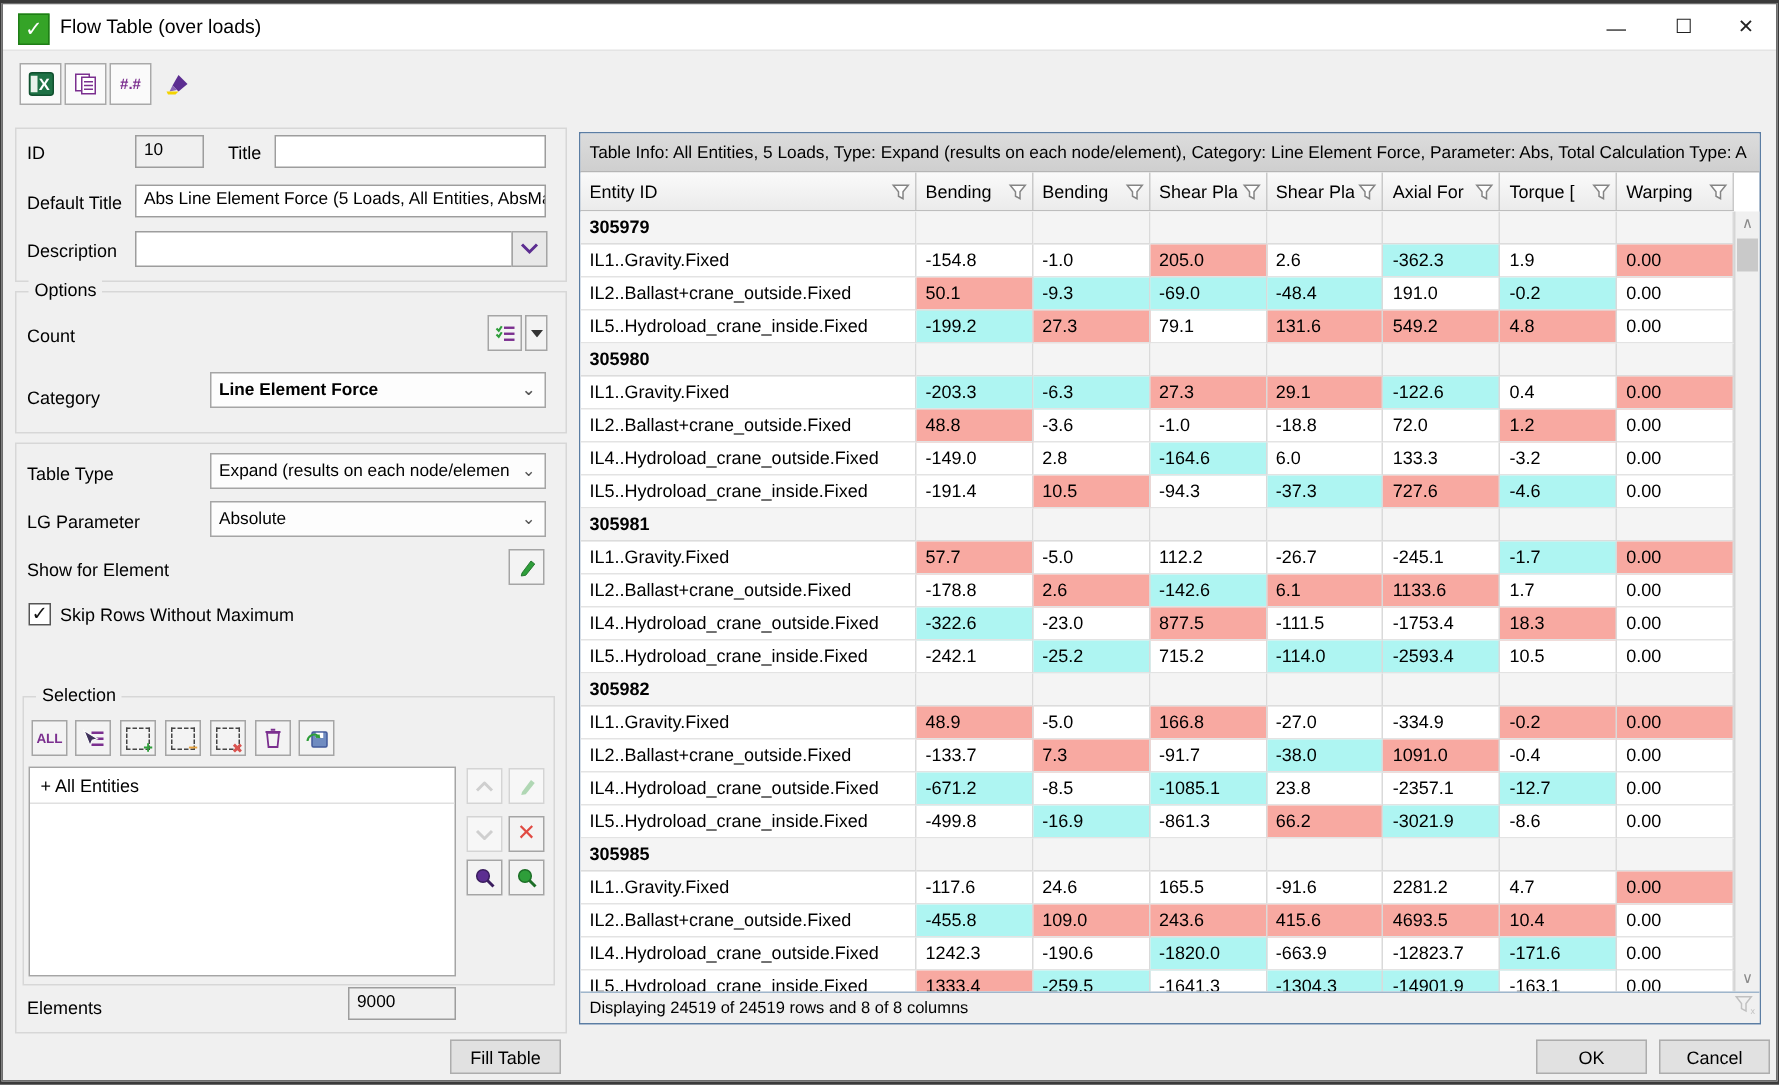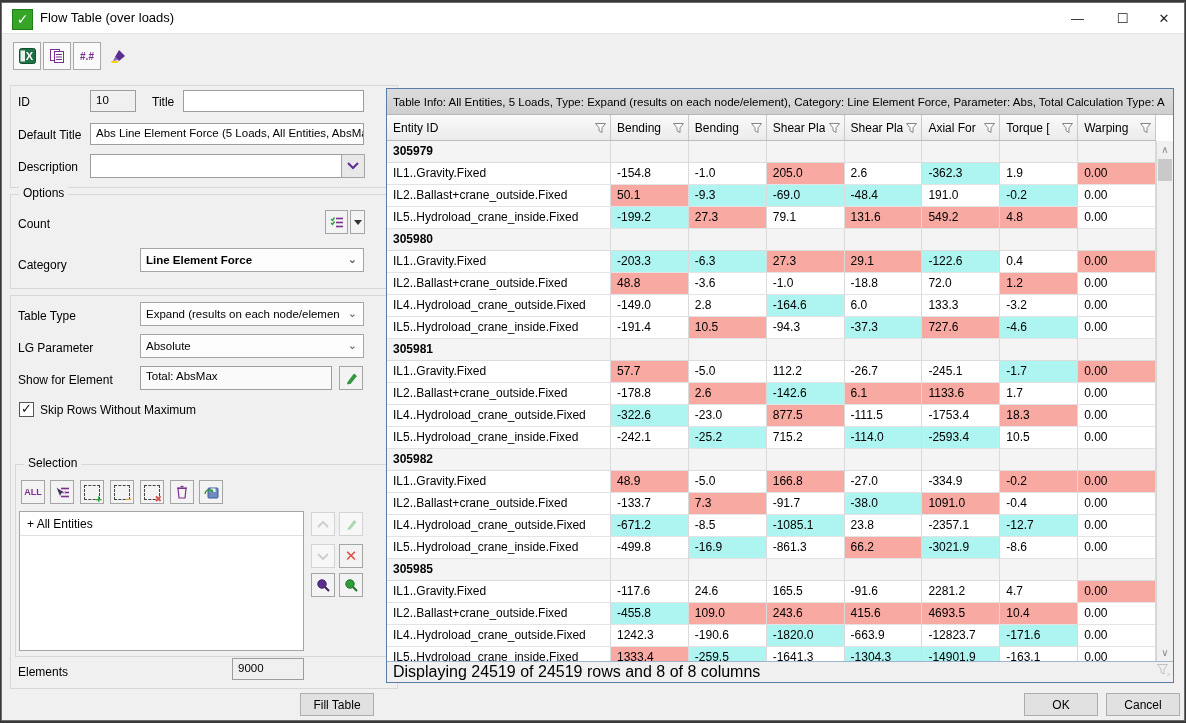--- a/index.html
+++ b/index.html
@@ -13,21 +13,21 @@
   #title-icon{left:10px;top:6px;width:19px;height:19px;background:#35a427;border:1px solid #1f7d16;
     color:#fff;font-weight:bold;font-size:14px;line-height:18px;text-align:center;}
   #title-text{left:38px;top:7px;font-size:13px;}
   .winbtn{top:0;width:45px;height:30px;display:flex;align-items:center;justify-content:center;
     font-size:13px;color:#222;}
   
   .tbtn{top:39px;width:26px;height:26px;border:1px solid #a9a9a9;background:#fafafa;
     display:flex;align-items:center;justify-content:center;}
   .tbtn.flat{border-color:transparent;background:transparent;}
   
-  .gbox{border:1px solid #d7d7d7;background:transparent;padding-left:20px;}
+  .gbox{border:1px solid #d7d7d7;background:transparent;}
   .glegend{position:absolute;top:-9px;left:8px;background:#f0f0f0;padding:0 4px;font-size:12px;}
   .lbl{font-size:12px;white-space:nowrap;}
   .tinput{background:#fff;border:1px solid #9d9d9d;font-size:11.5px;padding:3px 4px 0 5px;
     white-space:nowrap;overflow:hidden;box-sizing:border-box;}
   .tinput.gray{background:#f0f0f0;}
   .sel{background:#fdfdfd;border:1px solid #a5a5a5;font-size:11.5px;box-sizing:border-box;
     display:flex;align-items:center;padding-left:5px;white-space:nowrap;overflow:hidden;}
   .sel .chev{position:absolute;right:6px;top:50%;margin-top:-7px;color:#555;font-size:11px;}
   .sqbtn{border:1px solid #a5a5a5;background:#f3f3f3;display:flex;align-items:center;justify-content:center;box-sizing:border-box;}
   .sqbtn.dis{border-color:#d4d4d4;background:#f7f7f7;}
@@ -55,21 +55,21 @@
   .grow .cell{background:#f4f4f4;border-bottom:1px solid #dcdcdc;}
   .gid{font-weight:bold;}
   .max{background:#f8a9a1;}
   .min{background:#aef5f2;}
   
   #vscroll{left:769px;top:52px;width:17px;height:520px;background:#f0f0f0;border-left:1px solid #d5d5d5;box-sizing:border-box;}
   .sarrow{position:absolute;left:0;width:16px;height:17px;color:#8a8a8a;font-size:10px;
     display:flex;align-items:center;justify-content:center;}
   #sthumb{position:absolute;left:1px;top:18px;width:14px;height:22px;background:#c9c9c9;}
   #statusbar{left:0;top:572px;width:786px;height:21px;background:#f0f0f0;border-top:1px solid #9fb6cc;
-    box-sizing:border-box;display:flex;align-items:center;padding-left:6px;font-size:16px;}
+    box-sizing:border-box;display:flex;align-items:center;padding-left:6px;font-size:11px;}
   #status-filter{position:absolute;right:3px;top:574px;opacity:.55;}
   svg{display:block;}
 </style>
 </head>
 <body>
 
 <div id="dialog">
 
   <div class="abs" id="titlebar">
     <div class="abs" id="title-icon">✓</div>
@@ -168,21 +168,20 @@
   <div class="abs sel" style="left:138px;top:299px;width:224px;height:24px;">
     <span>Expand (results on each node/elemen</span>
     <span class="chev">⌄</span>
   </div>
   <div class="abs lbl" style="left:16px;top:338px;">LG Parameter</div>
   <div class="abs sel" style="left:138px;top:331px;width:224px;height:24px;">
     <span>Absolute</span>
     <span class="chev">⌄</span>
   </div>
   <div class="abs lbl" style="left:16px;top:370px;">Show for Element</div>
-  <div class="abs tinput" style="left:138px;top:363px;width:192px;height:24px;background:#fafafa;">Total: AbsMax</div>
   <div class="abs sqbtn" style="left:337px;top:363px;width:24px;height:24px;">
     <span>
       <svg width="13" height="13">
           <path d="M3 10 L9 2 L11.5 4 L5.5 11.5 L2.5 12 Z" fill="#2e9e3a" stroke="#1d6e27" stroke-width="0.6"></path>
         </svg>
     </span>
   </div>
   <div class="abs check" style="left:17px;top:399px;">✓</div>
   <div class="abs lbl" style="left:38px;top:400px;">Skip Rows Without Maximum</div>
 

